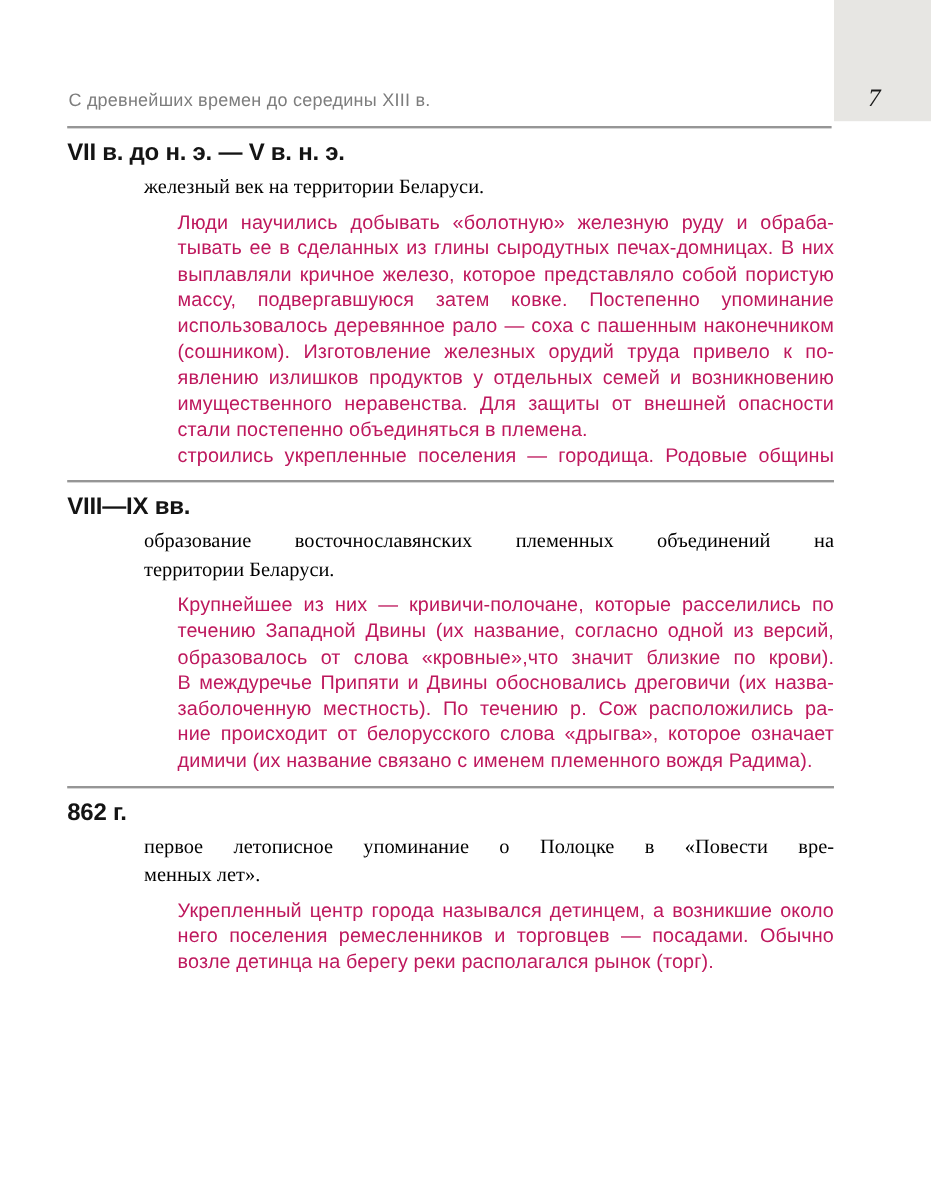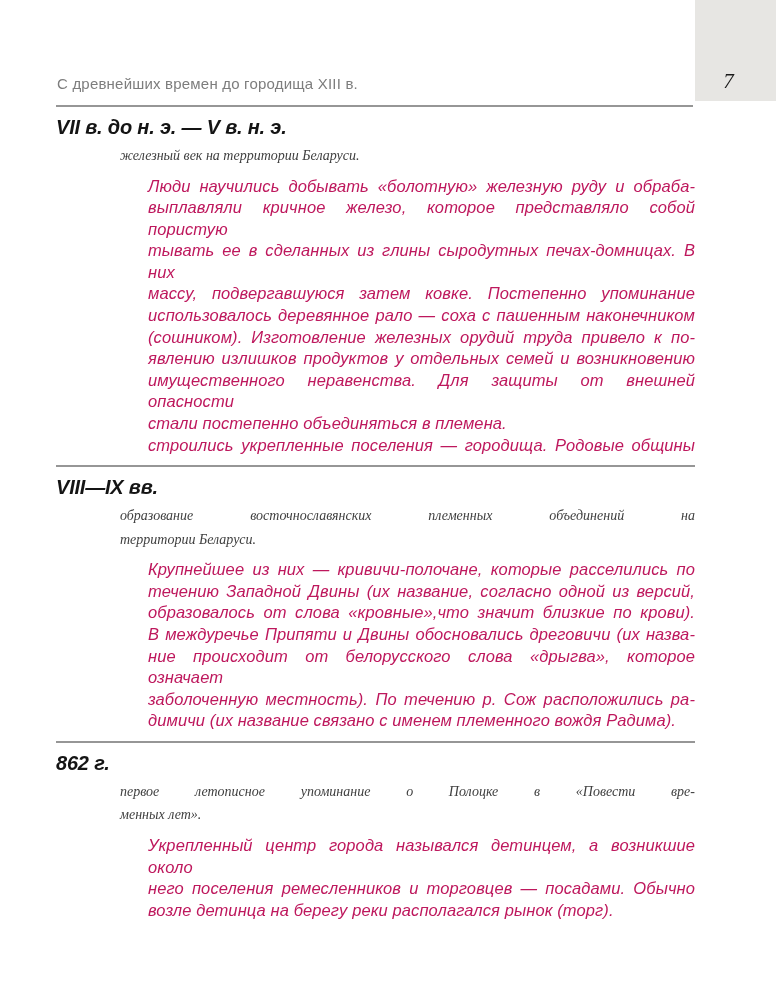--- a/index.html
+++ b/index.html
@@ -44,35 +44,34 @@
   .header-rule {
     position: absolute;
     left: 56px; top: 105px;
     width: 637px; height: 2px;
     background: #969696;
   }
   .content {
     position: absolute;
     left: 0; top: 115px;
     width: 776px;
-    font-style: italic;
   }
   .entry-date {
     margin: 0 81px 5px 56px;
     font-size: 20px;
     font-weight: bold;
     letter-spacing: -0.2px;
     color: #141414;
     line-height: 24px;
   }
   .entry-title {
     margin: 0 81px 8px 120px;
     font-family: "Liberation Serif", serif;
-    font-size: 14px;
-    color: #404040;
+    font-size: 17px;
+    color: #000000;
     line-height: 23.5px;
   }
   .entry-body {
     margin: 0 81px 0 148px;
     font-size: 16.5px;
     color: #be185d;
     line-height: 21.6px;
     letter-spacing: 0.1px;
   }
   .divider {
@@ -86,35 +85,35 @@
 </style>
 </head>
 <body>
 
 <div class="page">
 
   <div class="corner-box">
     <span class="page-number">7</span>
   </div>
 
-  <div class="running-title">С древнейших времен до городища XIII в.</div>
+  <div class="running-title">С древнейших времен до середины XIII в.</div>
 
   <div class="header-rule"></div>
 
   <div class="content">
 
     <div class="entry">
       <div class="entry-date">VII в. до н. э. — V в. н. э.</div>
       <div class="entry-title">
           <div class="line">железный век на территории Беларуси.</div>
         </div>
       <div class="entry-body">
           <div class="line j">Люди научились добывать «болотную» железную руду и обраба-</div>
+          <div class="line j">тывать ее в сделанных из глины сыродутных печах-домницах. В них</div>
           <div class="line j">выплавляли кричное железо, которое представляло собой пористую</div>
-          <div class="line j">тывать ее в сделанных из глины сыродутных печах-домницах. В них</div>
           <div class="line j">массу, подвергавшуюся затем ковке. Постепенно упоминание</div>
           <div class="line j">использовалось деревянное рало — соха с пашенным наконечником</div>
           <div class="line j">(сошником). Изготовление железных орудий труда привело к по-</div>
           <div class="line j">явлению излишков продуктов у отдельных семей и возникновению</div>
           <div class="line j">имущественного неравенства. Для защиты от внешней опасности</div>
           <div class="line">стали постепенно объединяться в племена.</div>
           <div class="line j">строились укрепленные поселения — городища. Родовые общины</div>
         </div>
     </div>
 
@@ -124,22 +123,22 @@
       <div class="entry-date">VIII—IX вв.</div>
       <div class="entry-title">
           <div class="line j">образование восточнославянских племенных объединений на</div>
           <div class="line">территории Беларуси.</div>
         </div>
       <div class="entry-body">
           <div class="line j">Крупнейшее из них — кривичи-полочане, которые расселились по</div>
           <div class="line j">течению Западной Двины (их название, согласно одной из версий,</div>
           <div class="line j">образовалось от слова «кровные»,что значит близкие по крови).</div>
           <div class="line j">В междуречье Припяти и Двины обосновались дреговичи (их назва-</div>
+          <div class="line j">заболоченную местность). По течению р. Сож расположились ра-</div>
           <div class="line j">ние происходит от белорусского слова «дрыгва», которое означает</div>
-          <div class="line j">заболоченную местность). По течению р. Сож расположились ра-</div>
           <div class="line">димичи (их название связано с именем племенного вождя Радима).</div>
         </div>
     </div>
 
     <div class="divider"></div>
 
     <div class="entry">
       <div class="entry-date">862 г.</div>
       <div class="entry-title">
           <div class="line j">первое летописное упоминание о Полоцке в «Повести вре-</div>

